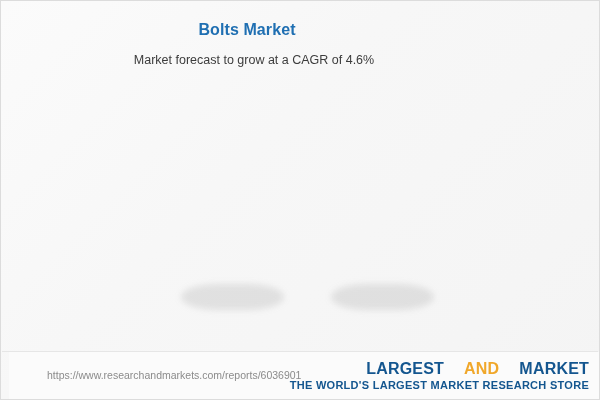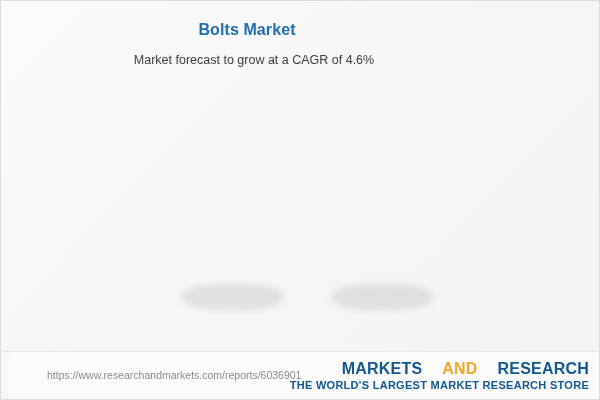--- a/index.html
+++ b/index.html
@@ -145,18 +145,18 @@
 
     </div>
 
   </div>
 
   <div id="footer-divider"></div>
   <div id="footer">
     <div id="footer-url">https://www.researchandmarkets.com/reports/6036901</div>
 
     <div id="logo">
-      <div id="logo-main"><span>MARKETS</span><span class="and" style="padding:0 20px;">AND</span><span>RESEARCH</span></div>
+      <div id="logo-main"><span>LARGEST</span><span class="and" style="padding:0 20px;">AND</span><span>MARKET</span></div>
       <div id="logo-tag">THE WORLD'S LARGEST MARKET RESEARCH STORE</div>
     </div>
   </div>
 
 </div>
 
 </body></html>

